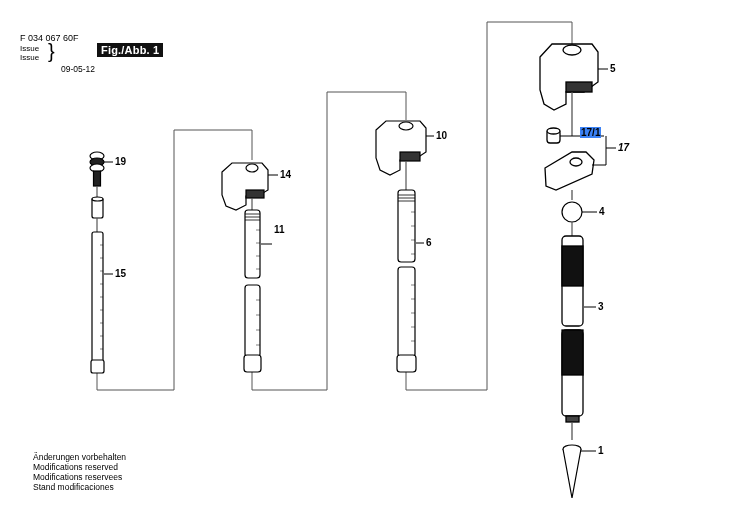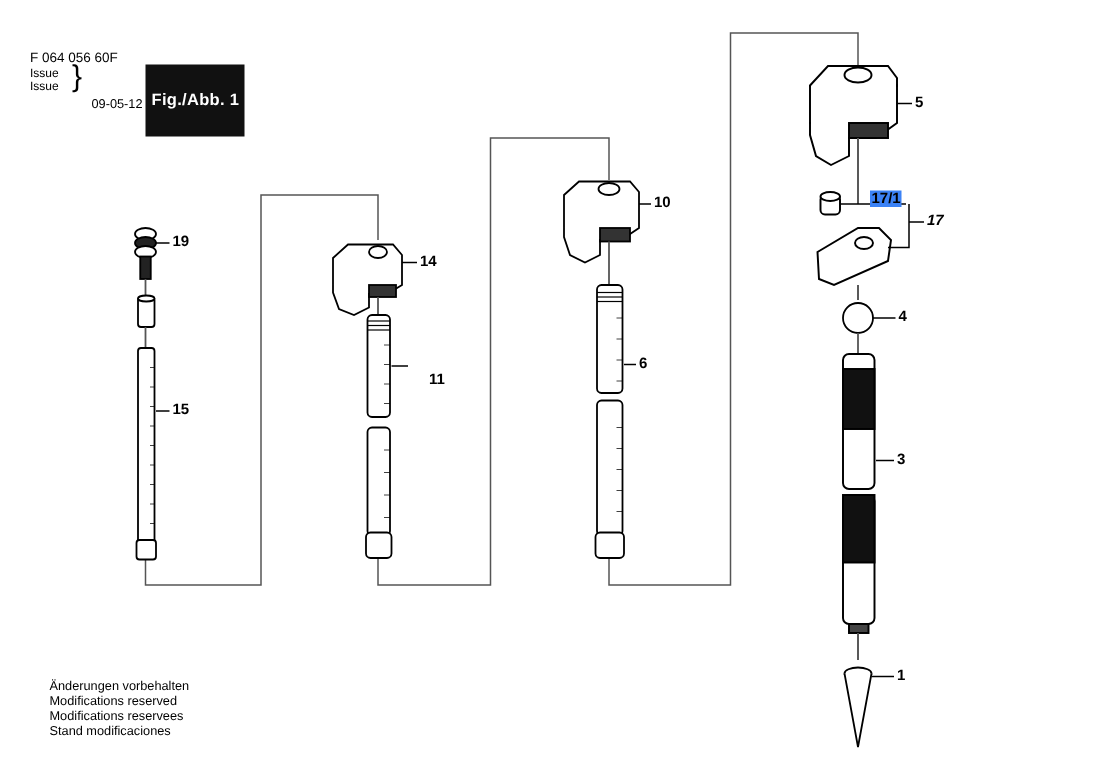--- a/index.html
+++ b/index.html
@@ -1,29 +1,29 @@
 <!DOCTYPE html>
 <html><head>
 <meta charset="utf-8">
 <style>
   html, body { margin:0; padding:0; background:#fff; }
   body { width:730px; height:516px; position:relative; overflow:hidden; font-family:"Liberation Sans", sans-serif; color:#000; }
   .hdr-code { position:absolute; left:20px; top:33px; font-size:9px; }
   .hdr-stand { position:absolute; left:20px; top:44px; font-size:8px; line-height:9px; }
   .hdr-brace { position:absolute; left:48px; top:41px; font-size:20px; line-height:20px; }
   .hdr-date { position:absolute; left:61px; top:48px; font-size:8.5px;margin-top:16px; }
-  .fig-badge { position:absolute; left:97px; top:43px; background:#111; color:#fff; font-weight:bold; font-size:11px; padding:18px 4px; letter-spacing:0.2px; }
+  .fig-badge { position:absolute; left:97px; top:43px; background:#111; color:#fff; font-weight:bold; font-size:11px; padding:1px 4px; letter-spacing:0.2px; }
   .notes { position:absolute; left:33px; top:452px; font-size:8.5px; line-height:10px; }
   .label { position:absolute; font-weight:bold; font-size:10px; }
   svg.drawing { position:absolute; left:0; top:0; }
 </style>
 </head>
 <body>
 
-<div class="hdr-code">F 064 056 60F</div>
+<div class="hdr-code">F 034 067 60F</div>
 <div class="hdr-stand">
   <div>Issue</div>
   <div>Issue</div>
 </div>
 <div class="hdr-brace">}</div>
 <div class="hdr-date">09-05-12</div>
 <div class="fig-badge">Fig./Abb. 1</div>
 
 <svg class="drawing" width="730" height="516" viewBox="0 0 730 516">
 
@@ -167,21 +167,21 @@
     <line x1="606" y1="148" x2="616" y2="148"></line>
     <line x1="582" y1="212" x2="597" y2="212"></line>
     <line x1="584" y1="307" x2="596" y2="307"></line>
     <line x1="581" y1="451" x2="596" y2="451"></line>
   </g>
 </svg>
 
 <div class="label" style="left:115px;top:156px;">19</div>
 <div class="label" style="left:115px;top:268px;text-align:right;">15</div>
 <div class="label" style="left:280px;top:169px;">14</div>
-<div class="label" style="left:274px;top:248px;margin-left:12px;">11</div>
+<div class="label" style="left:274px;top:224px;">11</div>
 <div class="label" style="left:436px;top:130px;">10</div>
 <div class="label" style="left:426px;top:237px;">6</div>
 <div class="label" style="left:610px;top:63px;">5</div>
 <div class="label" style="left:580px;top:127px;background:#3b82f6;padding:0 1px;">17/1</div>
 <div class="label" style="left:618px;top:142px;font-style:italic;">17</div>
 <div class="label" style="left:599px;top:206px;">4</div>
 <div class="label" style="left:598px;top:301px;">3</div>
 <div class="label" style="left:598px;top:445px;">1</div>
 
 <div class="notes">

